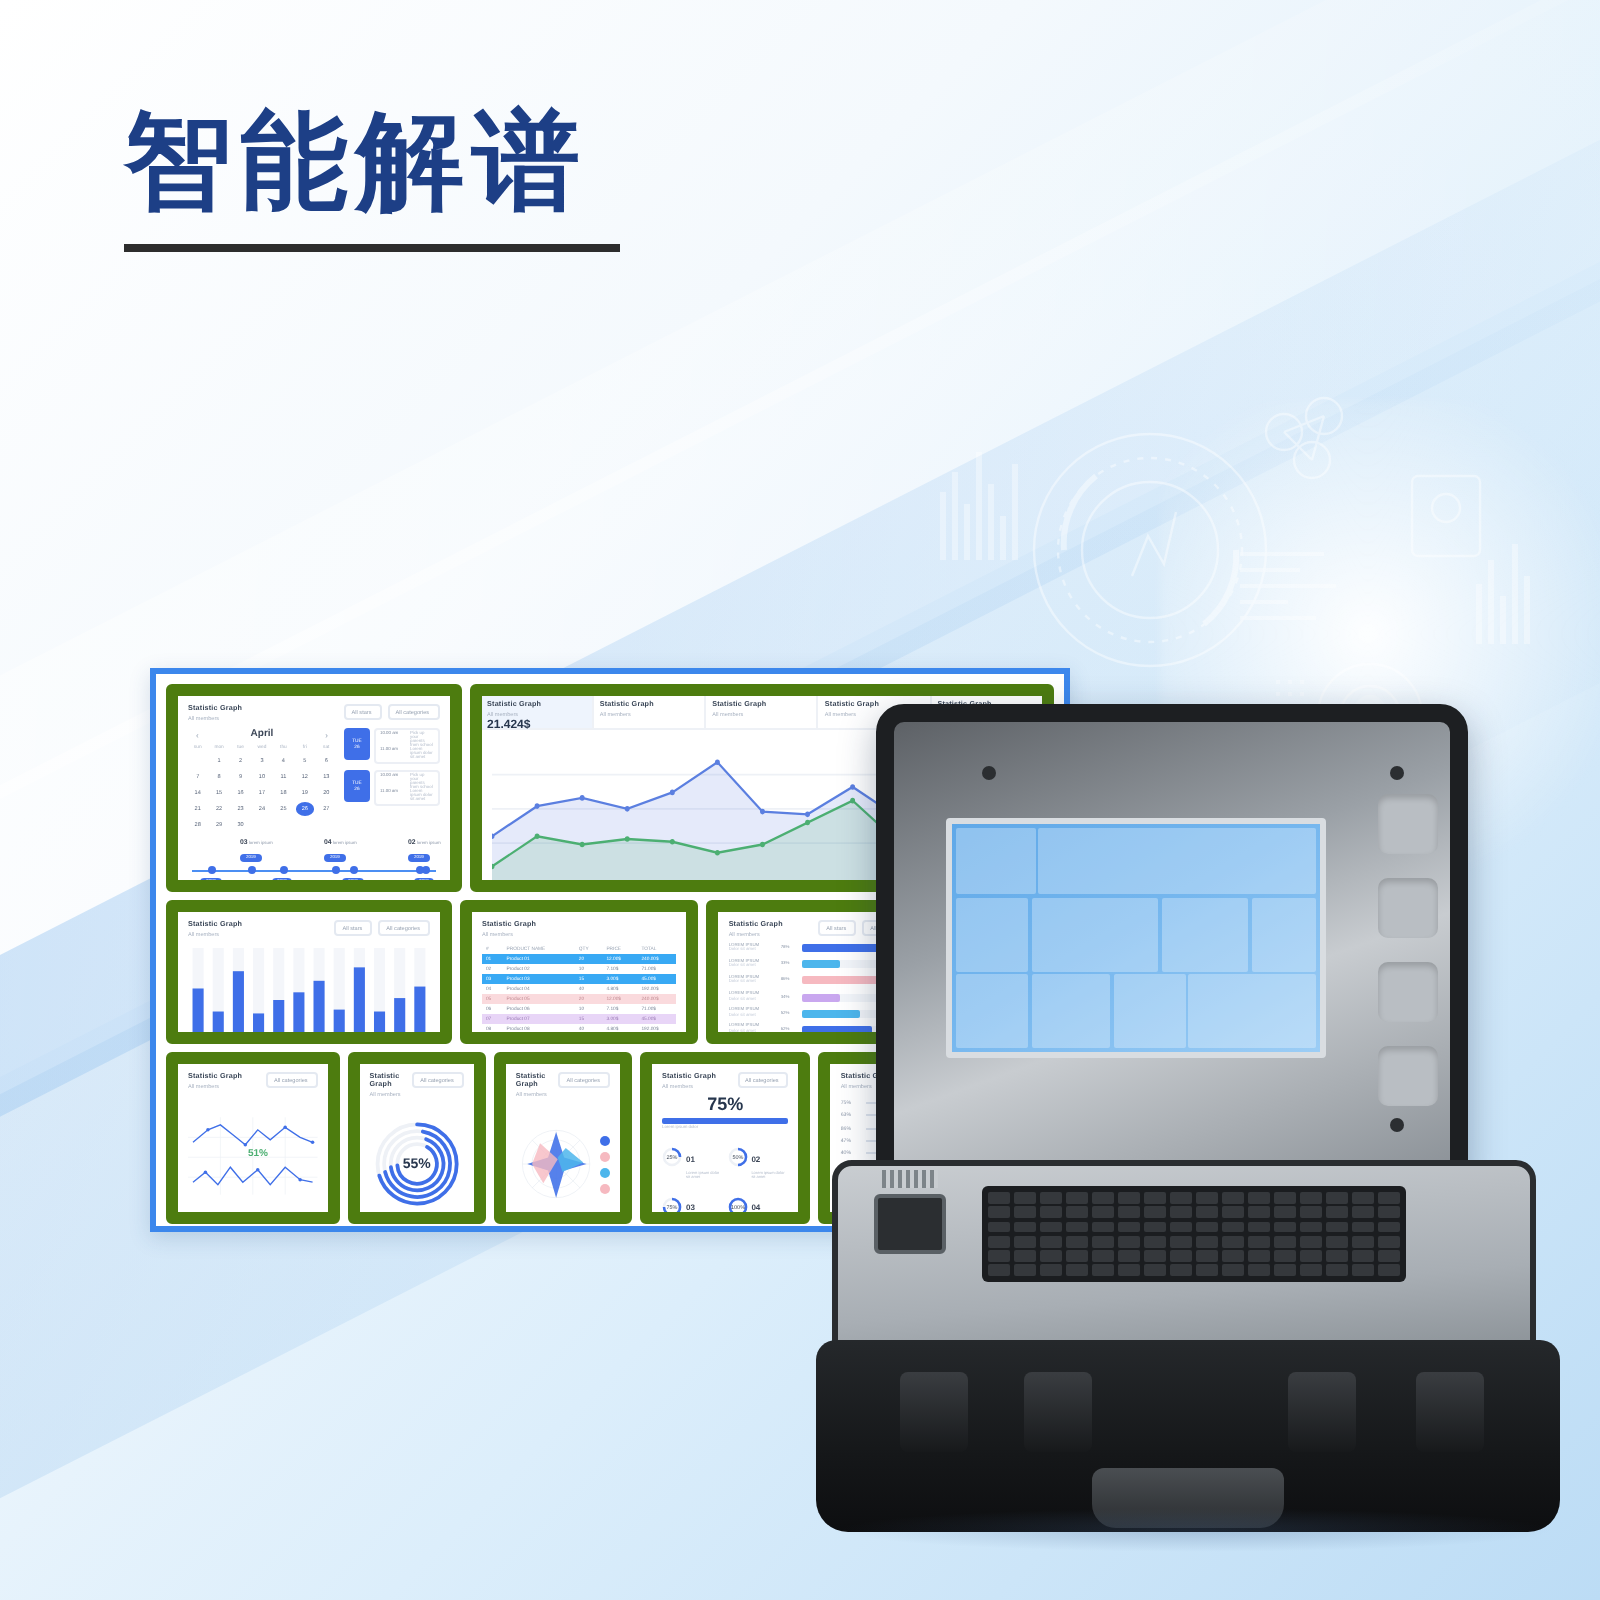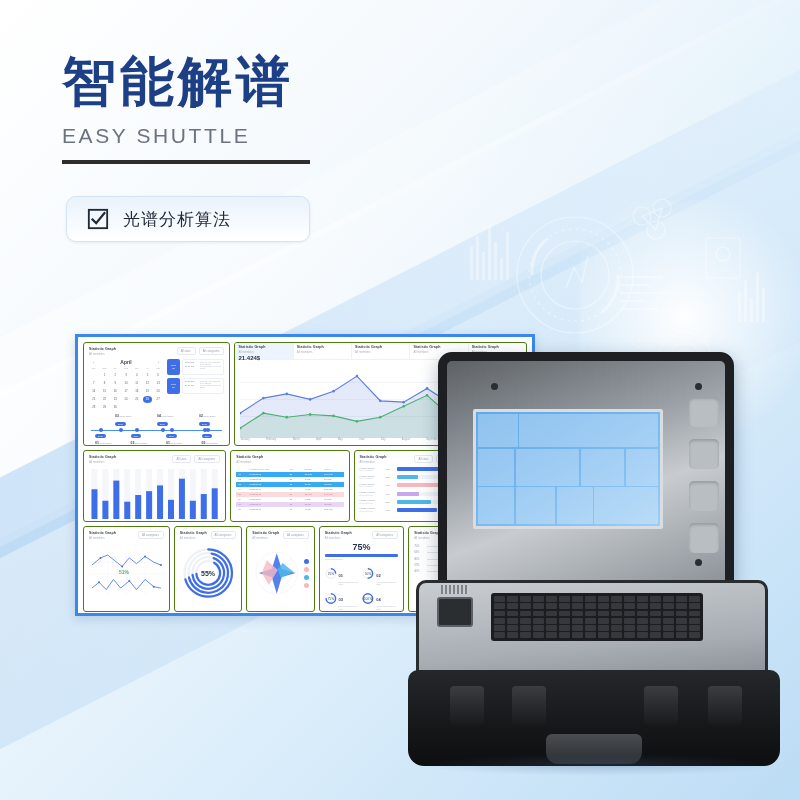--- a/index.html
+++ b/index.html
@@ -62,21 +62,21 @@
 
   
   .dash {
     position: absolute; left: 75px; top: 334px; width: 460px; height: 282px;
     border: 3px solid #3c87ec; background: #fff;
     box-shadow: 0 3px 10px rgba(40,80,130,.18);
     padding: 5px; display: flex; flex-direction: column; gap: 4px;
   }
   .dash-row { display: flex; gap: 4px; }
   .card {
-    background: #fff; border: 1px solid #4d7c0f; border-radius: 3px;
+    background: #fff; border: 6px solid #4d7c0f; border-radius: 3px;
     padding: 4px 5px; overflow: hidden; position: relative;
   }
   .c-title { font-size: 3.6px; font-weight: 700; color: #3a4657; letter-spacing: .1px; }
   .c-sub { font-size: 2.8px; color: #a9b3c2; margin-top: 1px; }
   .c-head { display: flex; justify-content: space-between; align-items: flex-start; }
   .sel {
     font-size: 2.8px; color: #98a3b3; border: 1px solid #e4e9f1; border-radius: 2px;
     padding: 1px 4px 1px 3px; margin-left: 3px; white-space: nowrap;
   }
   .sels { display: flex; }
@@ -282,32 +282,24 @@
       <rect x="168" y="172" width="2" height="2"></rect>
         <rect x="174" y="172" width="2" height="2"></rect>
     </g>
   </svg>
 
   <div class="hand-glow"></div>
 </div>
 
 <div class="headline">
   <div class="title-cn">智能解谱</div>
-  <div class="title-en">EASY SHUTTLE</div>
   <div class="rule"></div>
 </div>
 
 <div class="pills">
-  <div class="pill">
-    <svg class="pill-check" viewBox="0 0 24 24">
-      <rect x="2" y="2" width="20" height="20" fill="none" stroke="#1f2937" stroke-width="2"></rect>
-      <path d="M6 12.5 L10 16.5 L19 5.5" fill="none" stroke="#1f2937" stroke-width="2.4" stroke-linecap="square"></path>
-    </svg>
-    <span class="pill-label">光谱分析算法</span>
-  </div>
 </div>
 
 <div class="dash">
 
   <div class="dash-row">
 
     <div class="card cal-card">
       <div class="c-head">
         <div>
           <div class="c-title">Statistic Graph</div>

